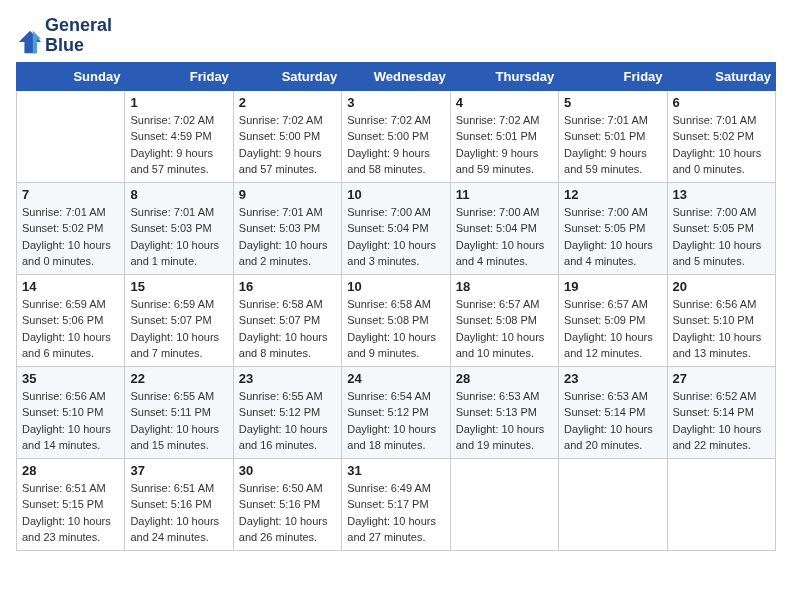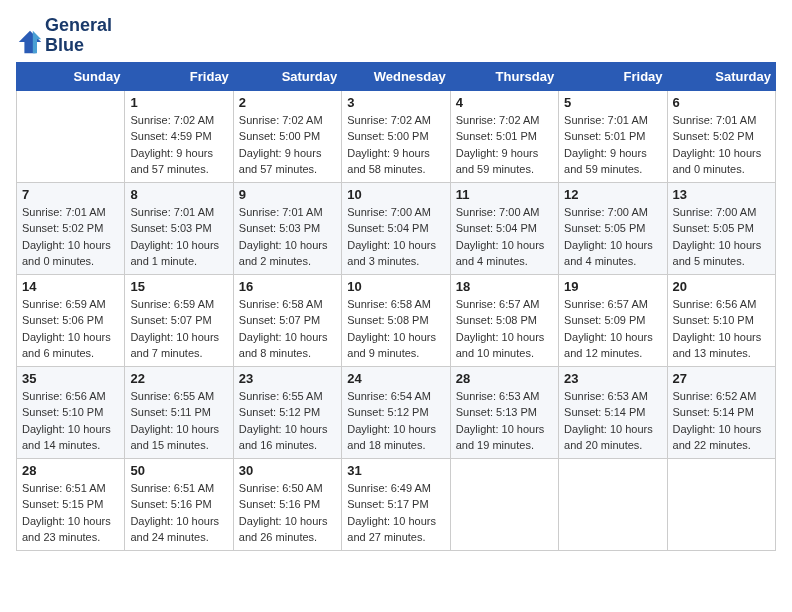--- a/index.html
+++ b/index.html
@@ -234,21 +234,21 @@
           <div class="day-num">27</div>
           <div class="day-info">Sunrise: 6:52 AM<br>Sunset: 5:14 PM<br>Daylight: 10 hours<br>and 22 minutes.</div>
         </td>
       </tr>
       <tr>
         <td>
           <div class="day-num">28</div>
           <div class="day-info">Sunrise: 6:51 AM<br>Sunset: 5:15 PM<br>Daylight: 10 hours<br>and 23 minutes.</div>
         </td>
         <td>
-          <div class="day-num">50</div>
+          <div class="day-num">37</div>
           <div class="day-info">Sunrise: 6:51 AM<br>Sunset: 5:16 PM<br>Daylight: 10 hours<br>and 24 minutes.</div>
         </td>
         <td>
           <div class="day-num">30</div>
           <div class="day-info">Sunrise: 6:50 AM<br>Sunset: 5:16 PM<br>Daylight: 10 hours<br>and 26 minutes.</div>
         </td>
         <td>
           <div class="day-num">31</div>
           <div class="day-info">Sunrise: 6:49 AM<br>Sunset: 5:17 PM<br>Daylight: 10 hours<br>and 27 minutes.</div>
         </td>

